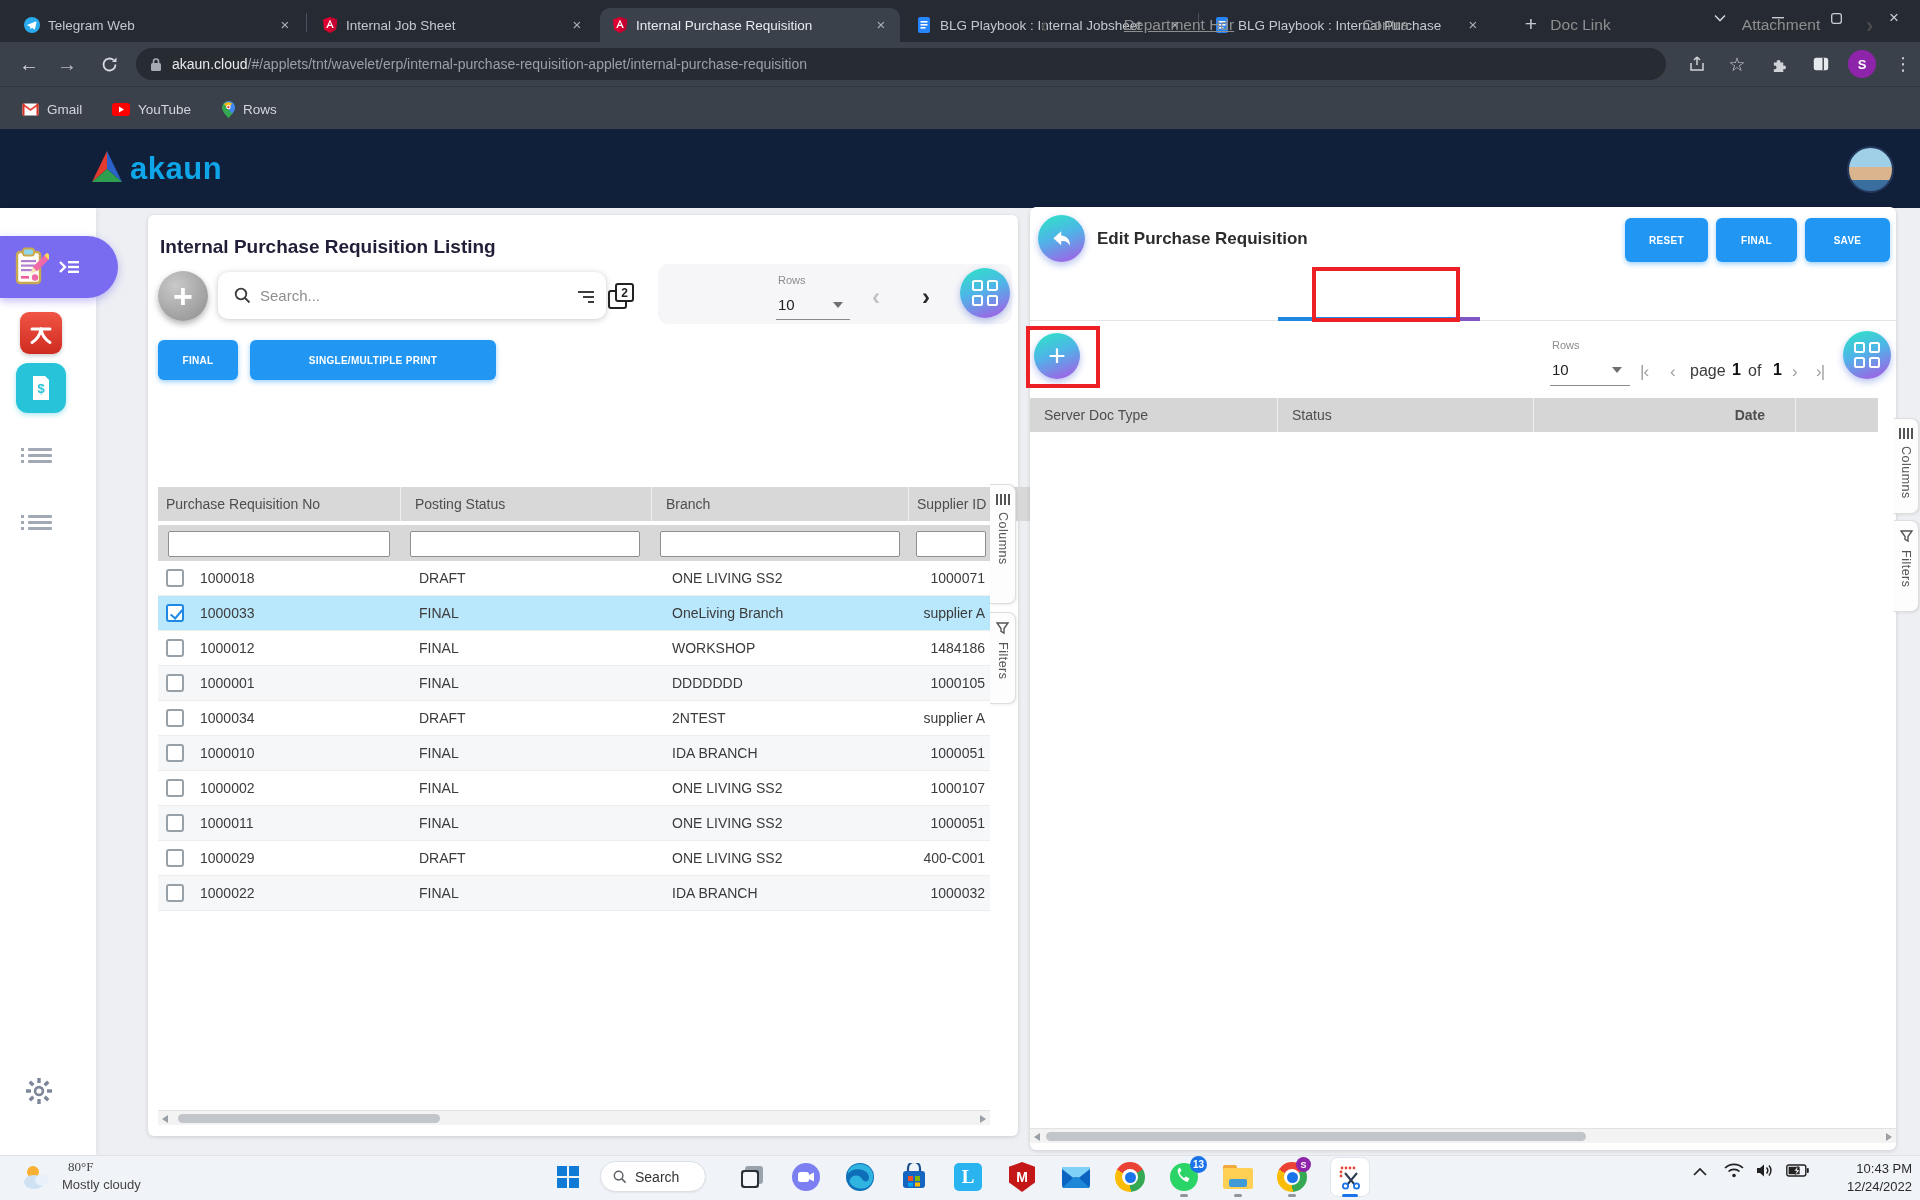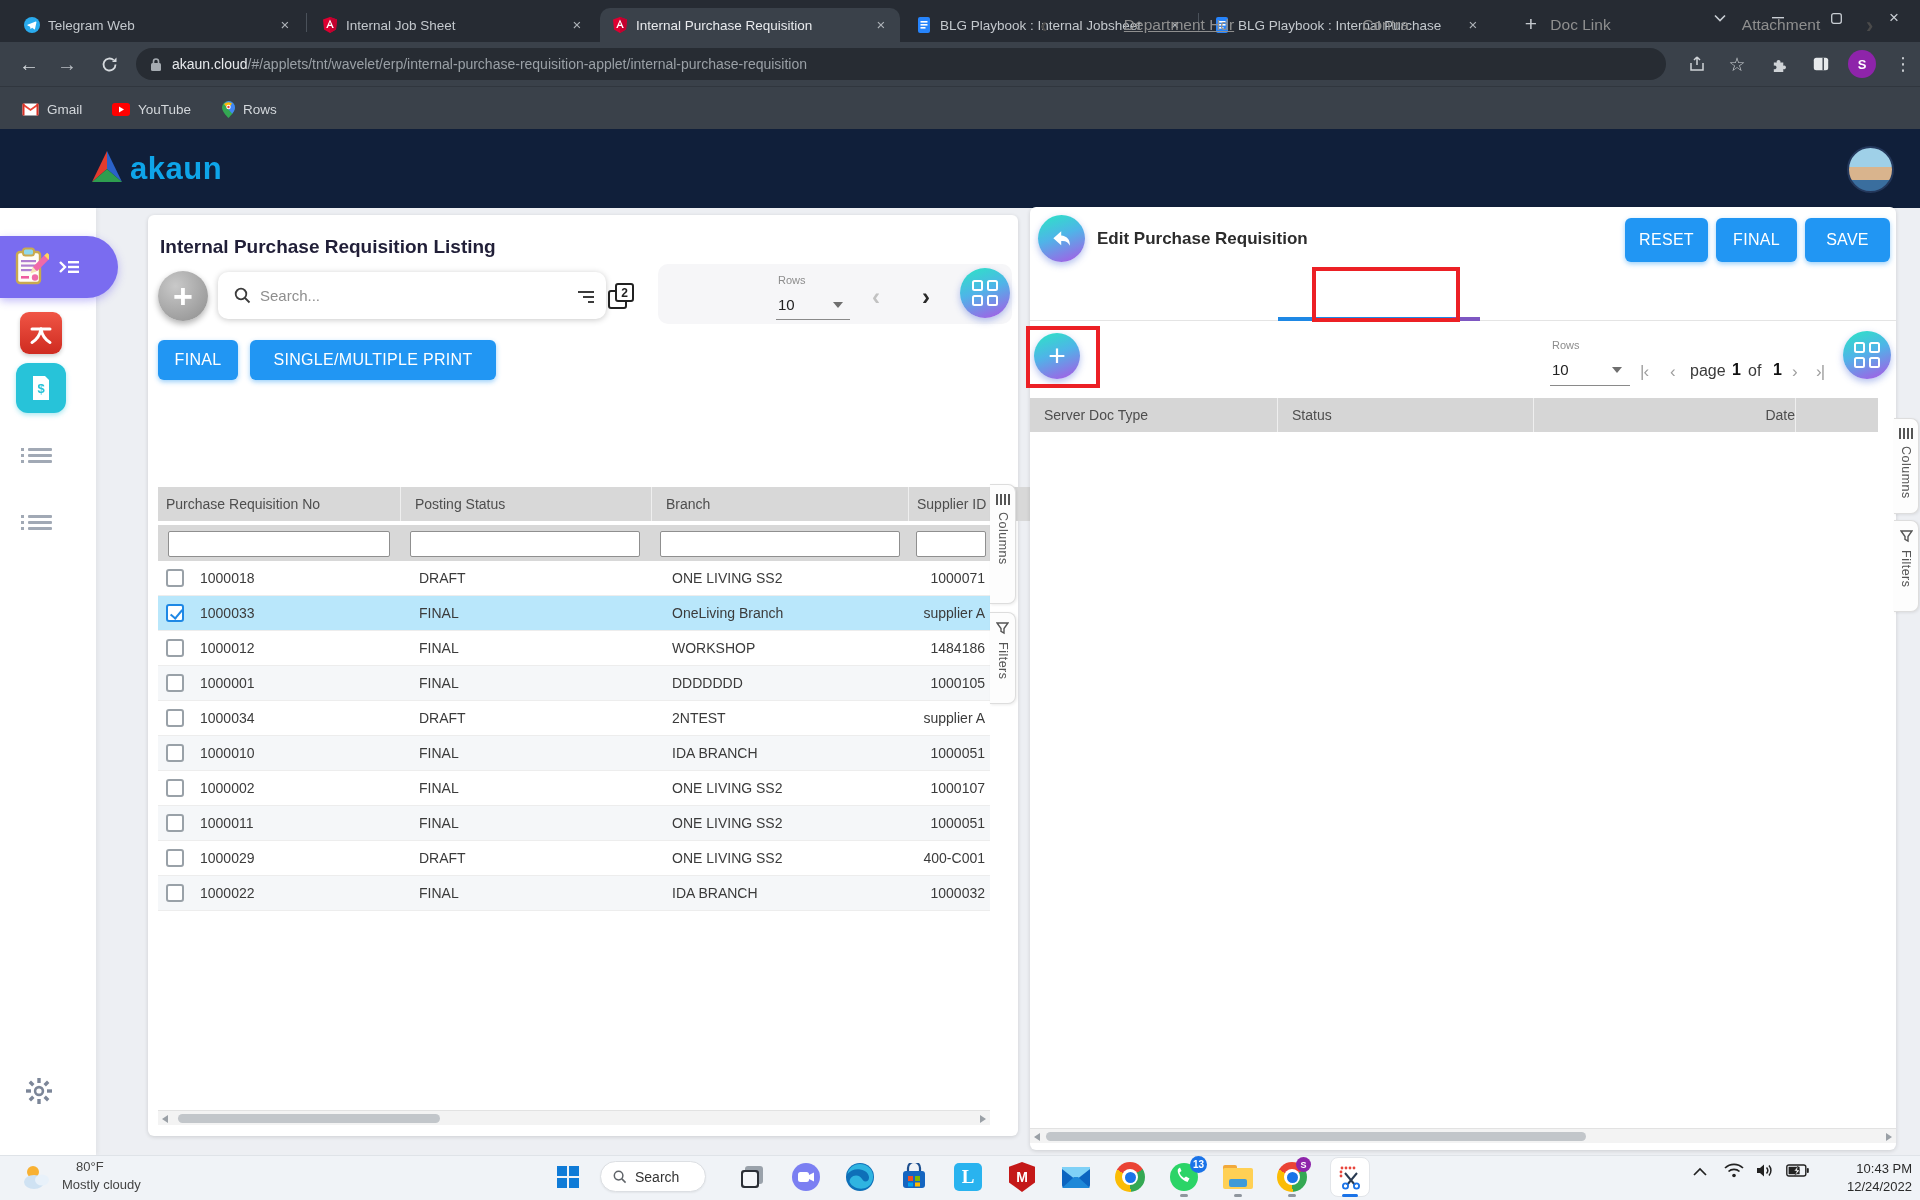--- a/index.html
+++ b/index.html
@@ -64,21 +64,21 @@
   .rows-label { position:absolute; font-size:11px; color:#8d8d8d; }
   .rows-value { position:absolute; font-size:15px; color:#222; }
   .rows-underline { position:absolute; height:1px; background:#8a8a8a; }
   .dd-arrow { position:absolute; width:0; height:0; border-left:5px solid transparent; border-right:5px solid transparent; border-top:6px solid #6f6f6f; }
   .pg-prev { position:absolute; font-size:24px; font-weight:bold; color:#c2c2c2; }
   .pg-next { position:absolute; font-size:24px; font-weight:bold; color:#2a2a2a; }
   .grad-circle { border-radius:50%; background:linear-gradient(160deg,#2fe0c8 5%,#4fb4e8 45%,#a45ee5 95%); box-shadow:0 3px 7px rgba(90,120,220,.45); display:flex; align-items:center; justify-content:center; }
   .gridglyph { display:grid; grid-template-columns:11px 11px; grid-template-rows:11px 11px; gap:4px; }
   .gridglyph span { border:2.5px solid #fff; border-radius:2.5px; }
 
-  .btn-blue { position:absolute; background:#2196f3; color:#fff; font-weight:normal; font-size:16px; border:none; border-radius:6px; box-shadow:0 2px 5px rgba(33,150,243,.45); display:flex; align-items:center; justify-content:center; letter-spacing:.3px; font-family:"Liberation Sans",sans-serif; }
+  .btn-blue { position:absolute; background:#2196f3; color:#fff; font-weight:bold; font-size:10px; border:none; border-radius:6px; box-shadow:0 2px 5px rgba(33,150,243,.45); display:flex; align-items:center; justify-content:center; letter-spacing:.3px; font-family:"Liberation Sans",sans-serif; }
 
   .printable { position:absolute; left:150px; top:394px; width:862px; height:61px; border:1px solid #bdbdbd; border-radius:10px; }
   .printable .lbl { position:absolute; left:14px; top:-8px; background:#fff; padding:0 5px; font-size:11.5px; color:#7d7d7d; }
   .printable .val { position:absolute; left:18px; top:20px; font-size:16px; color:#3a3a3a; }
   .printable .dd-arrow { right:22px; top:26px; }
 
   
   .thead { position:absolute; left:158px; top:487px; width:904px; height:34px; background:#d8d8d8; display:flex; align-items:center; font-size:14px; color:#4e4e4e; }
   .thead .hc { height:100%; display:flex; align-items:center; border-right:1.5px solid #efefef; }
   .tfilter { position:absolute; left:158px; top:523px; width:832px; height:38px; background:#d8d8d8; border-top:2px solid #fff; }
@@ -575,21 +575,21 @@
         <span></span>
         <span></span>
         <span></span>
         <span></span>
       </span>
   </div>
 
   <div class="rthead">
     <div class="hc" style="width:248px;padding-left:14px;">Server Doc Type</div>
     <div class="hc" style="width:256px;padding-left:14px;">Status</div>
-    <div class="hc" style="width:262px;justify-content:flex-end;">Date</div>
+    <div class="hc" style="width:262px;justify-content:flex-end;padding-right:30px;font-weight:bold;">Date</div>
     <div class="hc" style="flex:1;border-right:none;"></div>
   </div>
 
   <div class="hscroll" style="left:1030px;top:1128px;width:866px;">
     <span class="sarrow l" style="left:4px;"></span>
     <span class="sarrow r" style="right:4px;"></span>
     <div class="thumb" style="left:16px;width:540px;"></div>
   </div>
 
   <div class="vtab" style="left:1894px;top:418px;height:96px;width:25px;">
@@ -612,21 +612,21 @@
   <div class="annotation" style="left:1026px;top:326px;width:74px;height:62px;"></div>
 
   <div class="taskbar"></div>
   <div class="tb-ic" style="left:20px;">
     <svg width="32" height="30" viewBox="0 0 32 30">
         <circle cx="13" cy="10" r="6" fill="#f8b133"></circle>
         <ellipse cx="14" cy="20" rx="10" ry="7" fill="#cfe2f3"></ellipse>
         <ellipse cx="22" cy="18" rx="7" ry="5.5" fill="#e8f1fa"></ellipse>
       </svg>
   </div>
-  <span class="weather-txt" style="left:76px;top:1159px;">80°F</span>
+  <span class="weather-txt" style="left:68px;top:1159px;font-family:Liberation Serif, serif;">80°F</span>
   <span class="weather-txt" style="left:62px;top:1177px;">Mostly cloudy</span>
 
   <div class="tb-ic" style="left:552px;">
       <span class="winlogo">
         <span></span>
         <span></span>
         <span></span>
         <span></span>
       </span>
     </div>

